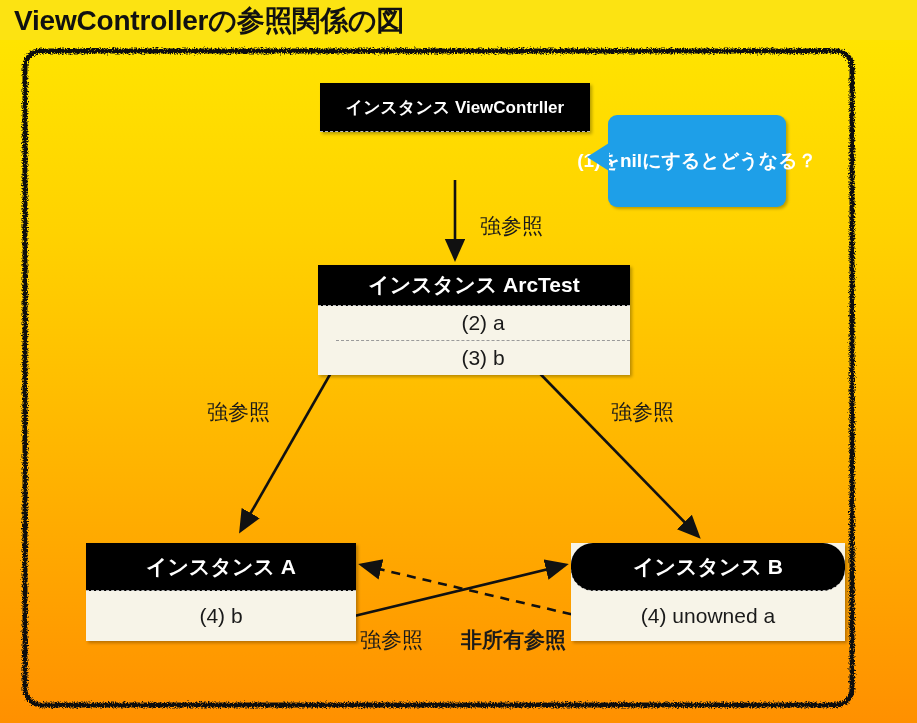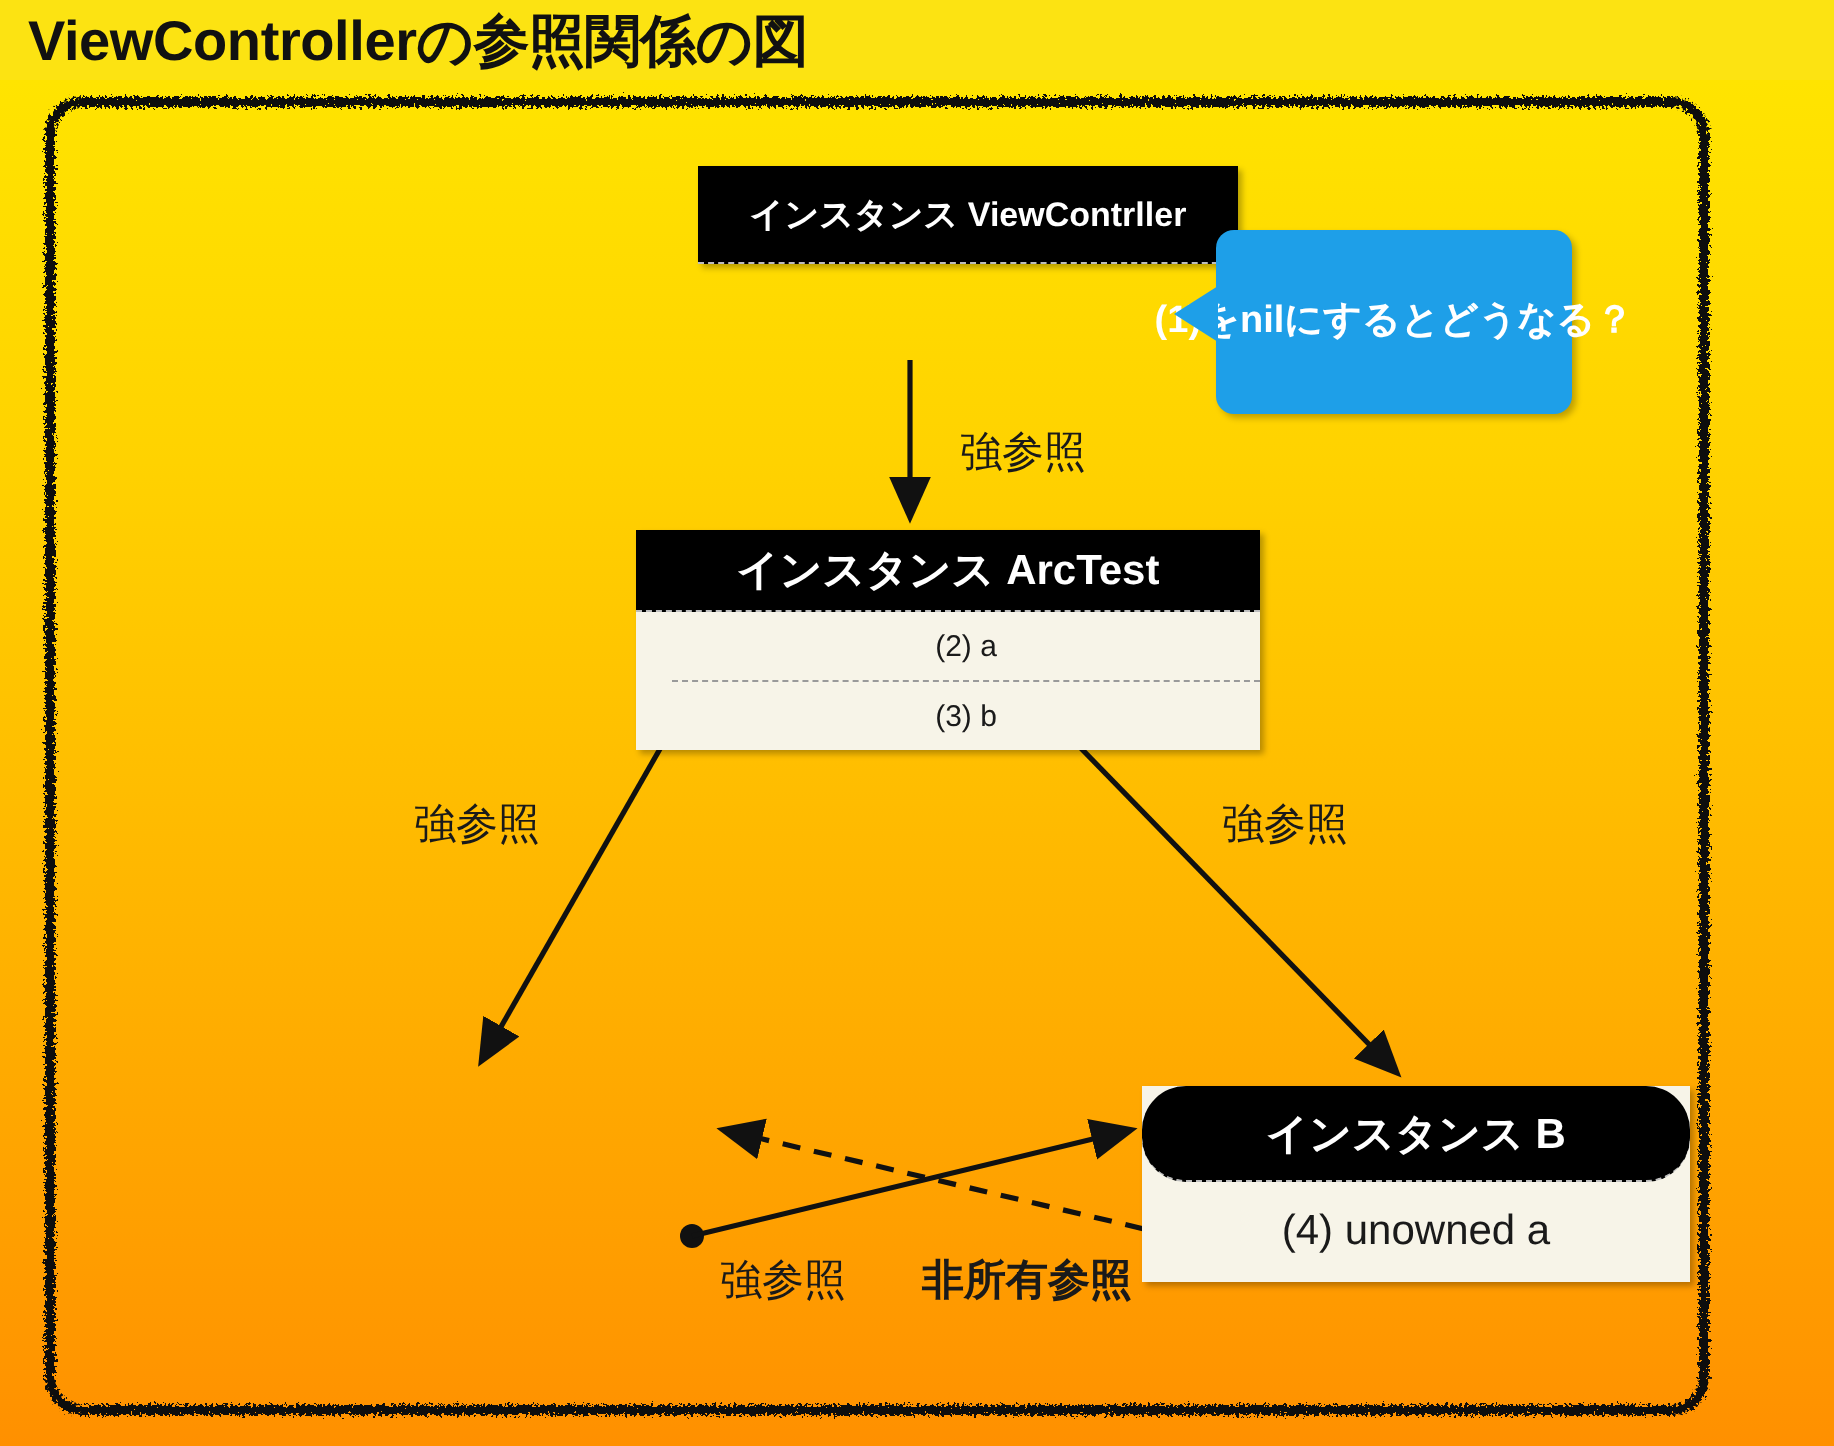--- a/index.html
+++ b/index.html
@@ -73,27 +73,27 @@
     text-align: center;
     display: flex;
     align-items: center;
     justify-content: center;
     white-space: nowrap;
   }
   .row-div {
     border-bottom: 1px dashed #9a9a9a;
   }
   
-  #box-vc { left: 320px; top: 43px; width: 270px; margin-left: 29px; }
+  #box-vc { left: 320px; top: 43px; width: 270px; }
   #box-vc .inst-head { height: 48px; font-size: 17px; }
   #box-vc .inst-row  { height: 47px; font-size: 21px; }
 
   #box-arc { left: 318px; top: 225px; width: 312px; }
   #box-arc .inst-head { height: 40px; font-size: 21px; }
-  #box-arc .inst-row  { height: 34px; font-size: 15px; margin-left: 18px; }
+  #box-arc .inst-row  { height: 34px; font-size: 21px; margin-left: 18px; }
 
   #box-a { left: 86px; top: 503px; width: 270px; }
   #box-a .inst-head { height: 47px; font-size: 21px; }
   #box-a .inst-row  { height: 50px; font-size: 21px; }
 
   #box-b { left: 571px; top: 503px; width: 274px; }
   #box-b .inst-head { height: 47px; font-size: 21px; border-radius: 22px; }
   #box-b .inst-row  { height: 50px; font-size: 21px; }
 
   
@@ -197,20 +197,24 @@
     <div class="inst-box" id="box-vc">
       <div class="inst-head">インスタンス ViewContrller</div>
     </div>
 
     <div class="inst-box" id="box-arc">
       <div class="inst-head">インスタンス ArcTest</div>
       <div class="inst-row row-div">(2) a</div>
       <div class="inst-row">(3) b</div>
     </div>
 
+    <div class="inst-box" id="box-a">
+      <div class="inst-head">インスタンス A</div>
+      <div class="inst-row">(4) b</div>
+    </div>
 
     <div class="inst-box" id="box-b">
       <div class="inst-head">インスタンス B</div>
       <div class="inst-row">(4) unowned a</div>
     </div>
 
     <div id="callout">
       <div id="callout-tail"></div>
       <div class="callout-line">(1)をnilにする</div>
       <div class="callout-line">とどうなる？</div>

